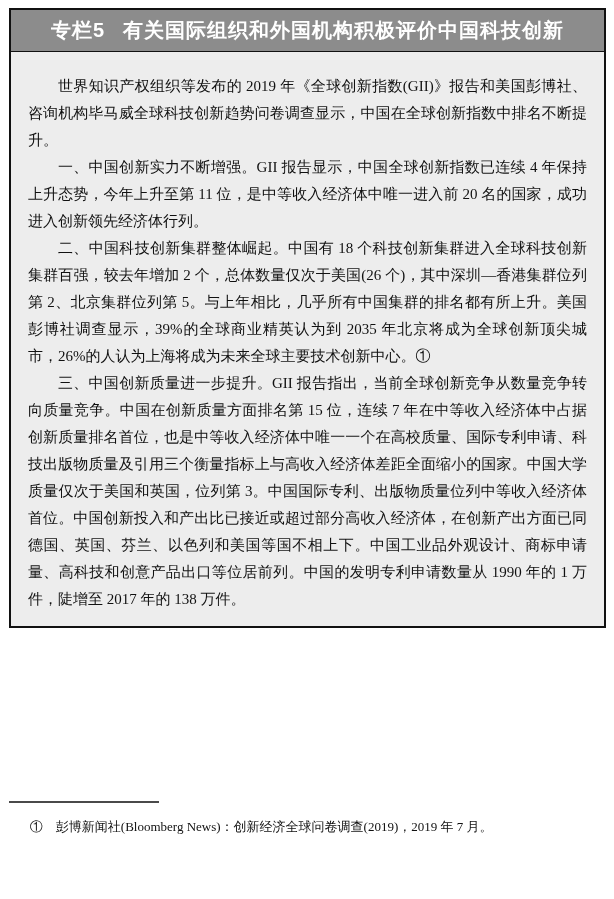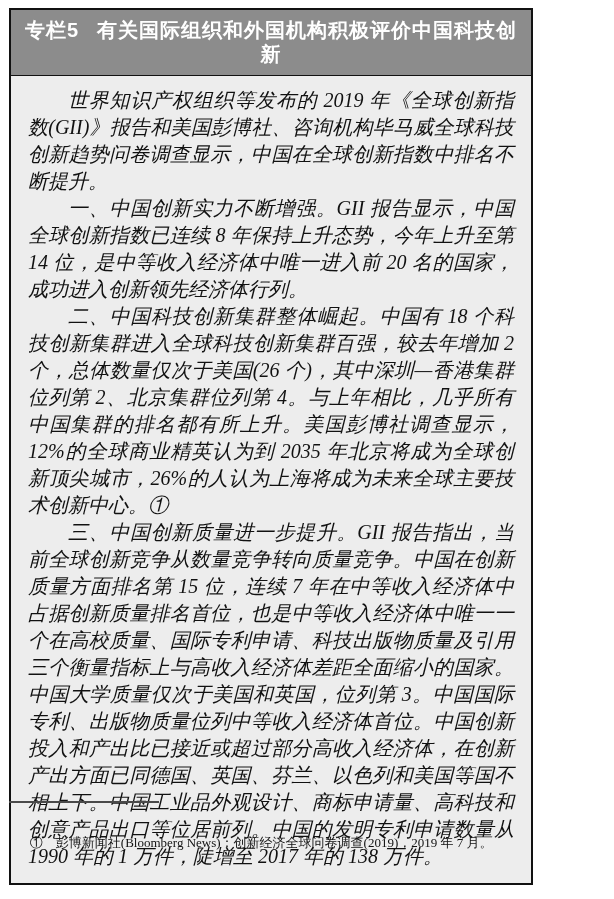--- a/index.html
+++ b/index.html
@@ -13,71 +13,70 @@
   *{box-sizing:border-box;}
   html,body{margin:0;padding:0;}
   body{
     width:614px;height:899px;overflow:hidden;
     background:var(--page-bg);
     color:var(--body-text);
     font-family:"Liberation Serif","DejaVu Serif",serif;
   }
   .page{position:relative;width:614px;height:899px;}
   .column-box{
-    position:absolute;left:9px;top:8px;width:524px;
+    position:absolute;left:9px;top:8px;width:597px;
     border:2px solid var(--box-border);
     background:var(--box-bg);
   }
   .column-header{
     background:var(--header-bg);
     color:var(--header-text);
     font-family:"Liberation Sans","DejaVu Sans",sans-serif;
     font-weight:bold;
     font-size:20px;
     line-height:24px;
     text-align:center;
     padding:8px 4px 9px 4px;
     border-bottom:1px solid var(--box-border);
     letter-spacing:1px;
   }
   .column-header .hdr-label{margin-right:0.9em;}
   .column-body{
-    padding:11px 17px 13px 17px;
-    font-size:20px;
+    padding:21px 17px 13px 17px;
+    font-size:15px;
     line-height:27px;
     text-align:justify;
-    font-style:italic;
   }
   .para{margin:0;text-indent:2em;}
   .fn-divider{
     position:absolute;left:9px;top:801px;
     width:150px;height:0;
     border-top:2px solid #4a4a4a;
   }
   .footnotes{
     position:absolute;left:9px;top:816px;width:596px;
     font-size:13px;
     line-height:21px;
     text-align:justify;
   }
-  .footnote{margin:16px 0 3px 0;text-indent:1.6em;}
+  .footnote{margin:0 0 3px 0;text-indent:1.6em;}
 </style>
 </head>
 <body>
 
 <div class="page">
 
   <div class="column-box">
     <div class="column-header">
       <span class="hdr-label">专栏5</span><span>有关国际组织和外国机构积极评价中国科技创新</span>
     </div>
     <div class="column-body">
       <p class="para">世界知识产权组织等发布的 2019 年《全球创新指数(GII)》报告和美国彭博社、咨询机构毕马威全球科技创新趋势问卷调查显示，中国在全球创新指数中排名不断提升。</p>
-      <p class="para">一、中国创新实力不断增强。GII 报告显示，中国全球创新指数已连续 8 年保持上升态势，今年上升至第 14 位，是中等收入经济体中唯一进入前 20 名的国家，成功进入创新领先经济体行列。</p>
-      <p class="para">二、中国科技创新集群整体崛起。中国有 18 个科技创新集群进入全球科技创新集群百强，较去年增加 2 个，总体数量仅次于美国(26 个)，其中深圳—香港集群位列第 2、北京集群位列第 4。与上年相比，几乎所有中国集群的排名都有所上升。美国彭博社调查显示，12%的全球商业精英认为到 2035 年北京将成为全球创新顶尖城市，26%的人认为上海将成为未来全球主要技术创新中心。①</p>
+      <p class="para">一、中国创新实力不断增强。GII 报告显示，中国全球创新指数已连续 4 年保持上升态势，今年上升至第 11 位，是中等收入经济体中唯一进入前 20 名的国家，成功进入创新领先经济体行列。</p>
+      <p class="para">二、中国科技创新集群整体崛起。中国有 18 个科技创新集群进入全球科技创新集群百强，较去年增加 2 个，总体数量仅次于美国(26 个)，其中深圳—香港集群位列第 2、北京集群位列第 5。与上年相比，几乎所有中国集群的排名都有所上升。美国彭博社调查显示，39%的全球商业精英认为到 2035 年北京将成为全球创新顶尖城市，26%的人认为上海将成为未来全球主要技术创新中心。①</p>
       <p class="para">三、中国创新质量进一步提升。GII 报告指出，当前全球创新竞争从数量竞争转向质量竞争。中国在创新质量方面排名第 15 位，连续 7 年在中等收入经济体中占据创新质量排名首位，也是中等收入经济体中唯一一个在高校质量、国际专利申请、科技出版物质量及引用三个衡量指标上与高收入经济体差距全面缩小的国家。中国大学质量仅次于美国和英国，位列第 3。中国国际专利、出版物质量位列中等收入经济体首位。中国创新投入和产出比已接近或超过部分高收入经济体，在创新产出方面已同德国、英国、芬兰、以色列和美国等国不相上下。中国工业品外观设计、商标申请量、高科技和创意产品出口等位居前列。中国的发明专利申请数量从 1990 年的 1 万件，陡增至 2017 年的 138 万件。</p>
     </div>
   </div>
 
   <div class="fn-divider"></div>
 
   <div class="footnotes">
     <p class="footnote">①　彭博新闻社(Bloomberg News)：创新经济全球问卷调查(2019)，2019 年 7 月。</p>
   </div>
 

